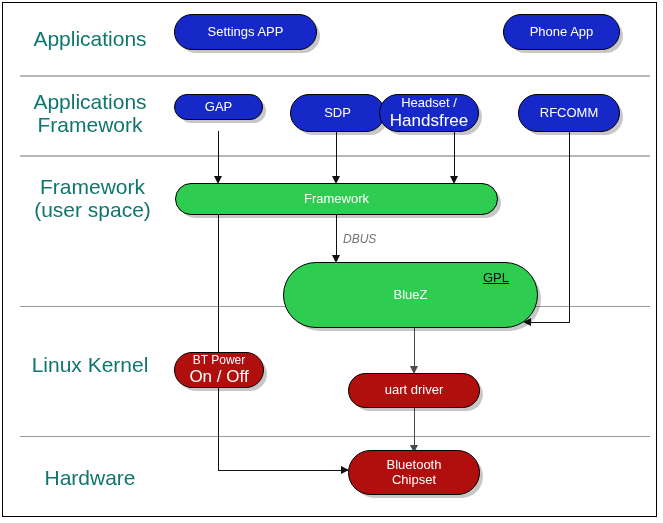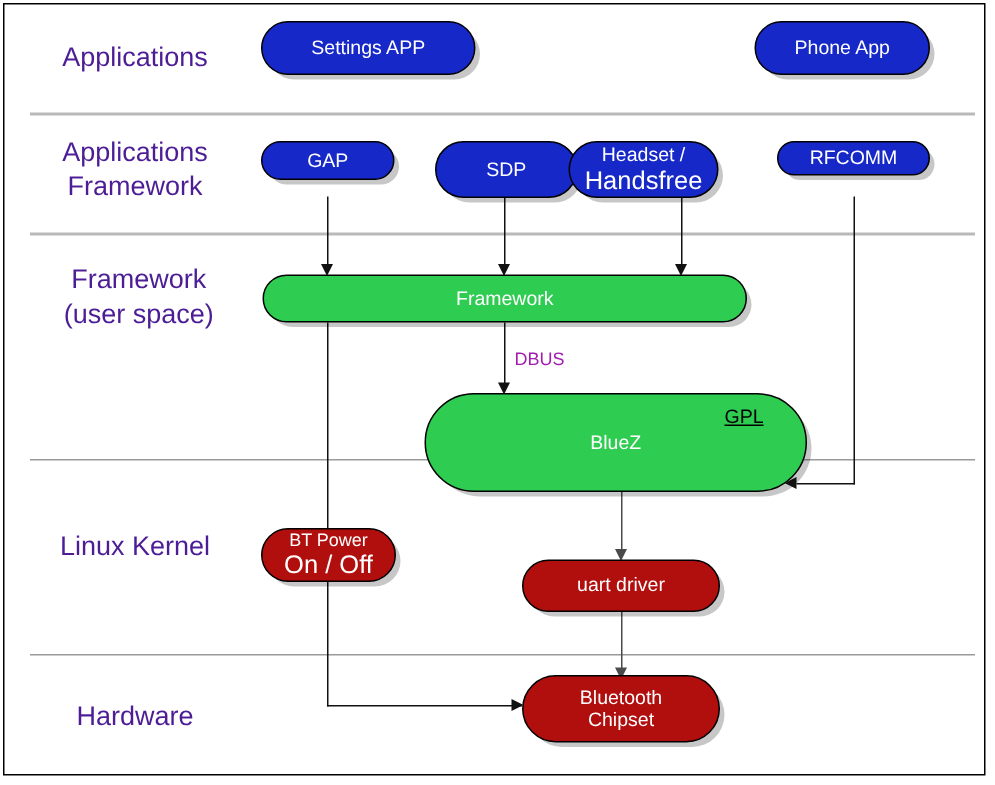--- a/index.html
+++ b/index.html
@@ -13,22 +13,22 @@
   .frame{
     position:absolute;left:2px;top:2px;width:655px;height:515px;
     border:1px solid #000000;box-sizing:border-box;
   }
   
   .sep{position:absolute;height:2px;background:#b9b9b9;}
 
   
   .layer-label{
     position:absolute;
-    color:#4c1d95;
-    font-size:18px;
+    color:#0f766e;
+    font-size:21px;
     line-height:23px;
     text-align:center;
     white-space:pre-line;
   }
 
   
   .node{
     position:absolute;
     box-sizing:border-box;
     border:1px solid #000000;
@@ -77,23 +77,24 @@
   }
   .arrow-right{
     position:absolute;width:0;height:0;
     border-top:4px solid transparent;
     border-bottom:4px solid transparent;
     border-left:8px solid #111111;
     z-index:6;
   }
   .edge-label{
     position:absolute;
-    color:#a21caf;
+    color:#737373;
     font-size:12px;
     z-index:4;
+    font-style:italic;
   }
 </style>
 </head>
 <body>
 
 <div id="root">
 
   <div class="frame"></div>
 
   <div class="sep" style="left:20px;top:75px;width:630px;"></div>
@@ -150,21 +151,21 @@
 
   <div class="node blue" style="left:290px;top:94px;width:95px;height:38px;align-items:center;">
     <span class="lbl">SDP</span>
   </div>
 
   <div class="node blue" style="left:379px;top:94px;width:100px;height:38px;flex-direction:column;">
     <span class="lbl">Headset /</span>
     <span class="sub small">Handsfree</span>
   </div>
 
-  <div class="node blue" style="left:518px;top:94px;width:102px;height:23px;">
+  <div class="node blue" style="left:518px;top:94px;width:102px;height:38px;">
     <span class="lbl">RFCOMM</span>
   </div>
 
   <div class="node green" style="left:175px;top:183px;width:323px;height:32px;">
     <span class="lbl">Framework</span>
   </div>
 
   <div class="node green" style="left:283px;top:262px;width:255px;height:66px;">
     <span class="lbl">BlueZ</span>
   </div>

